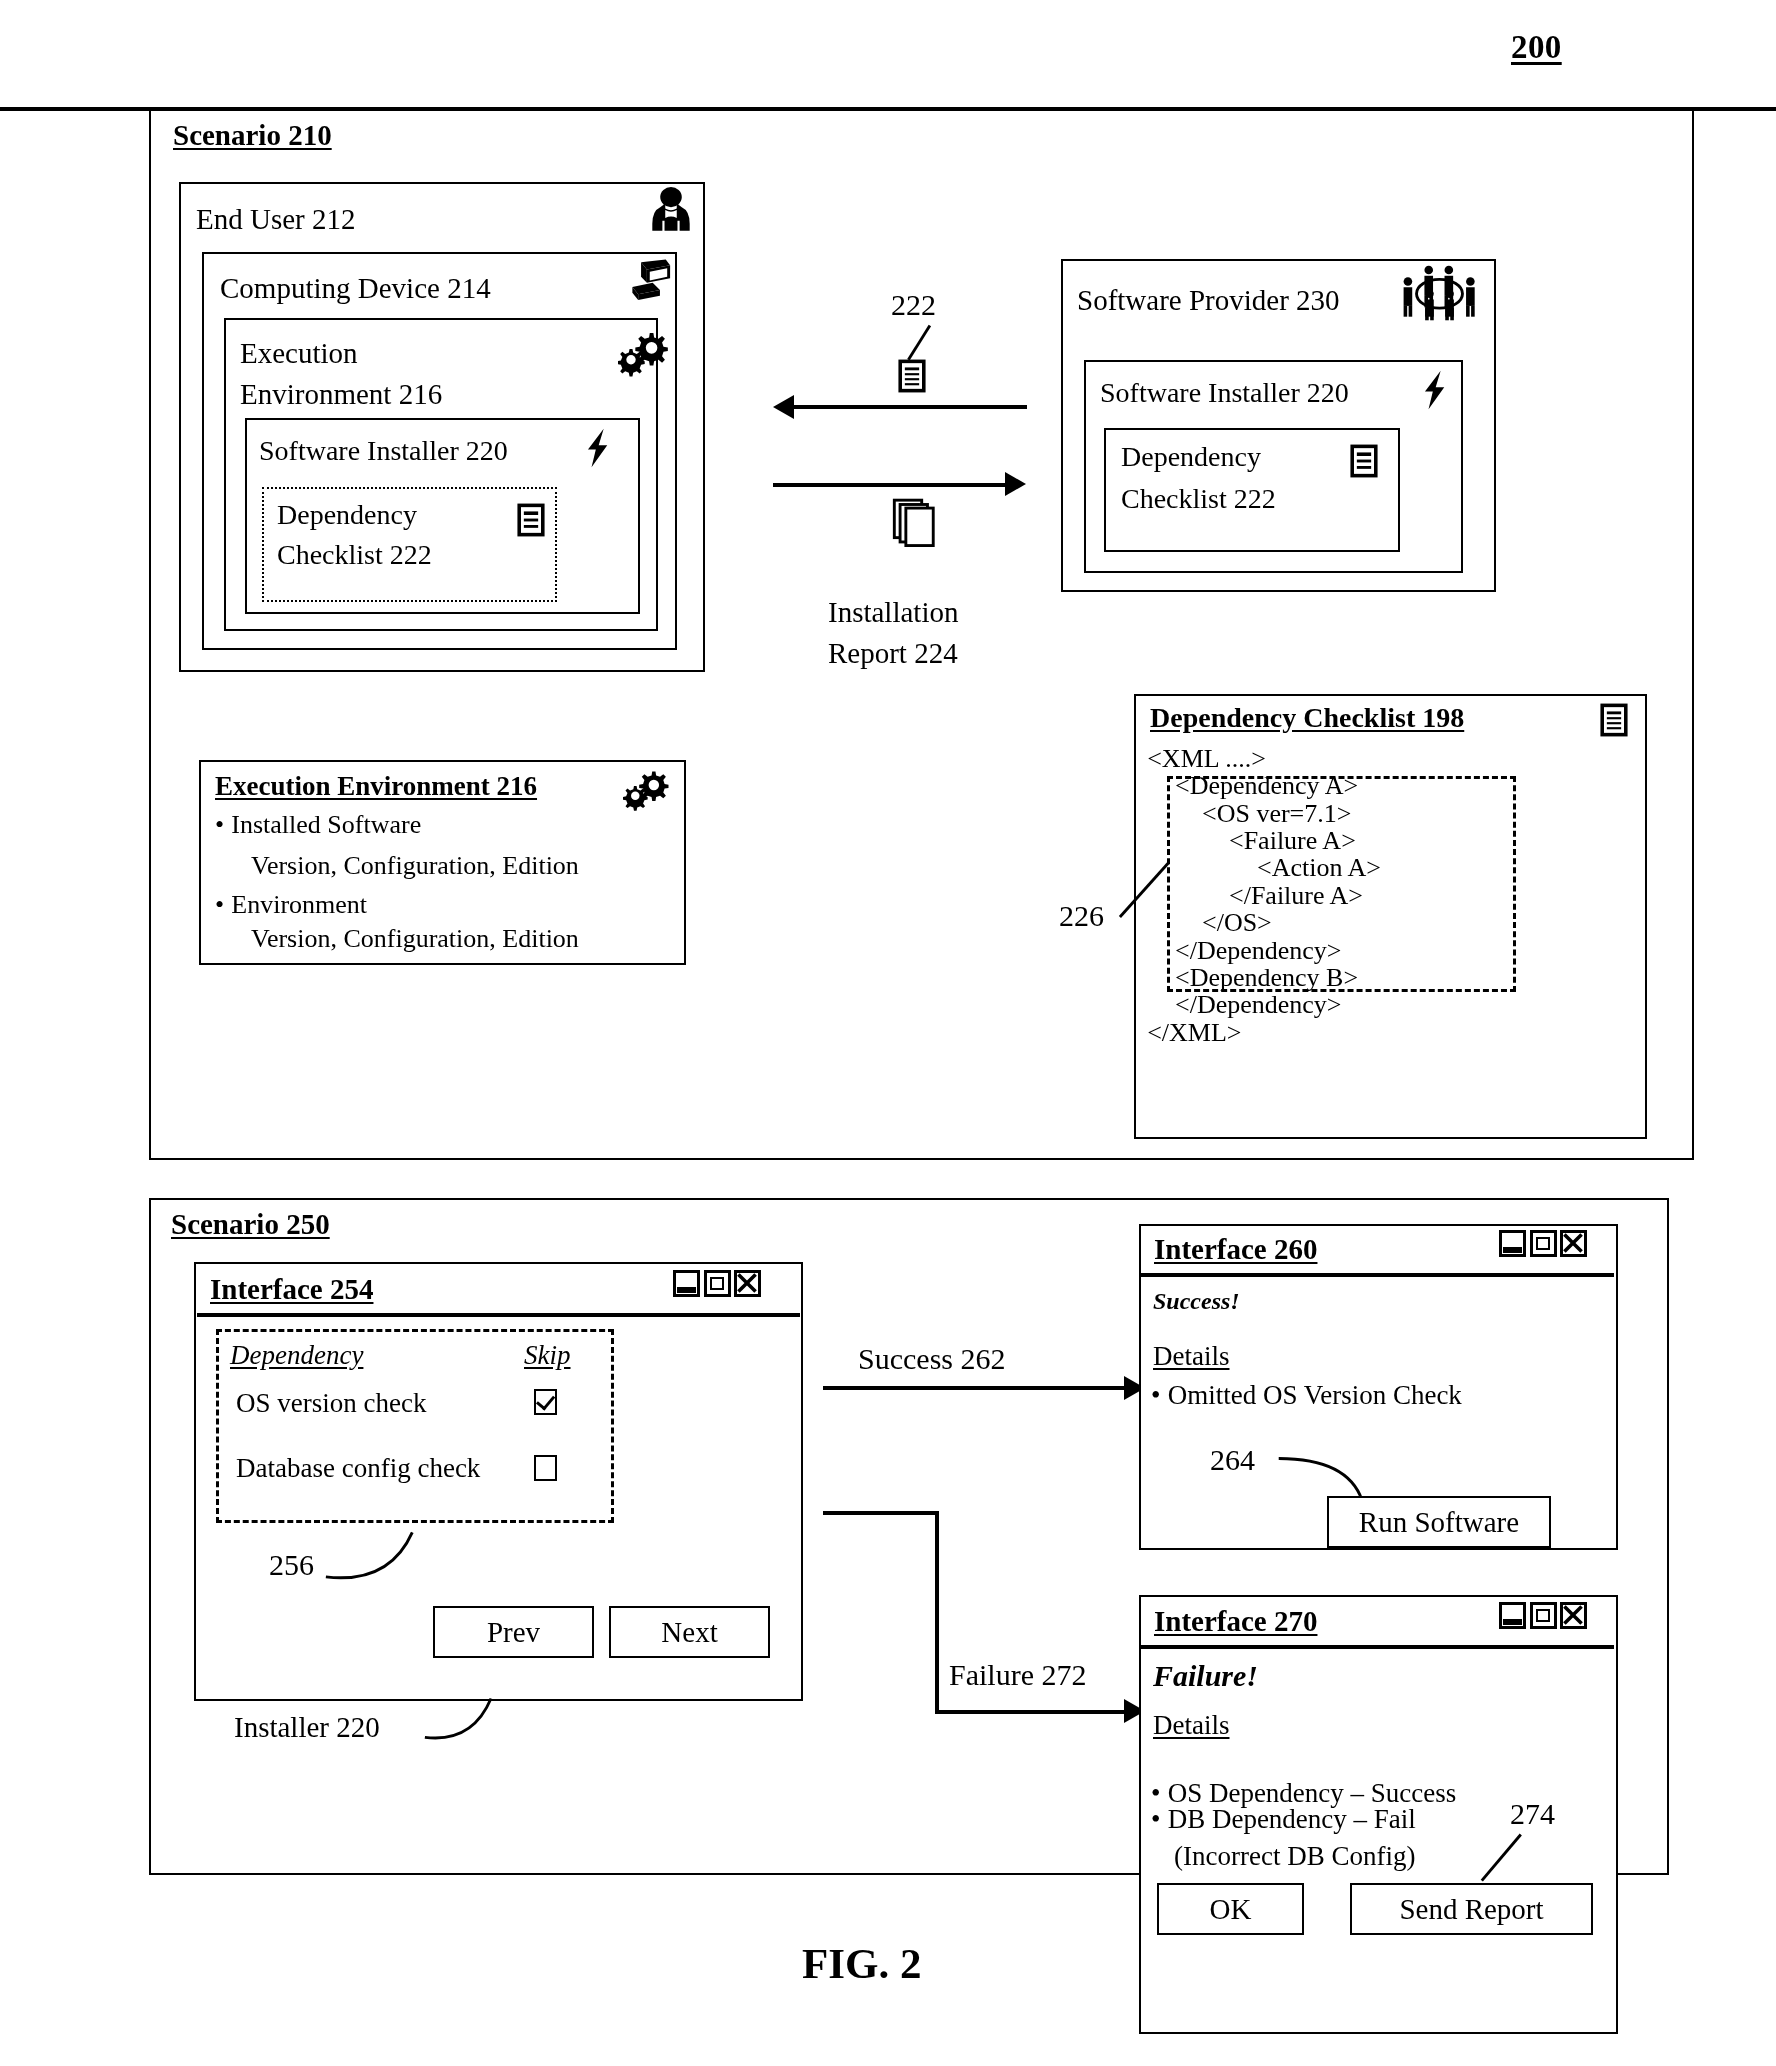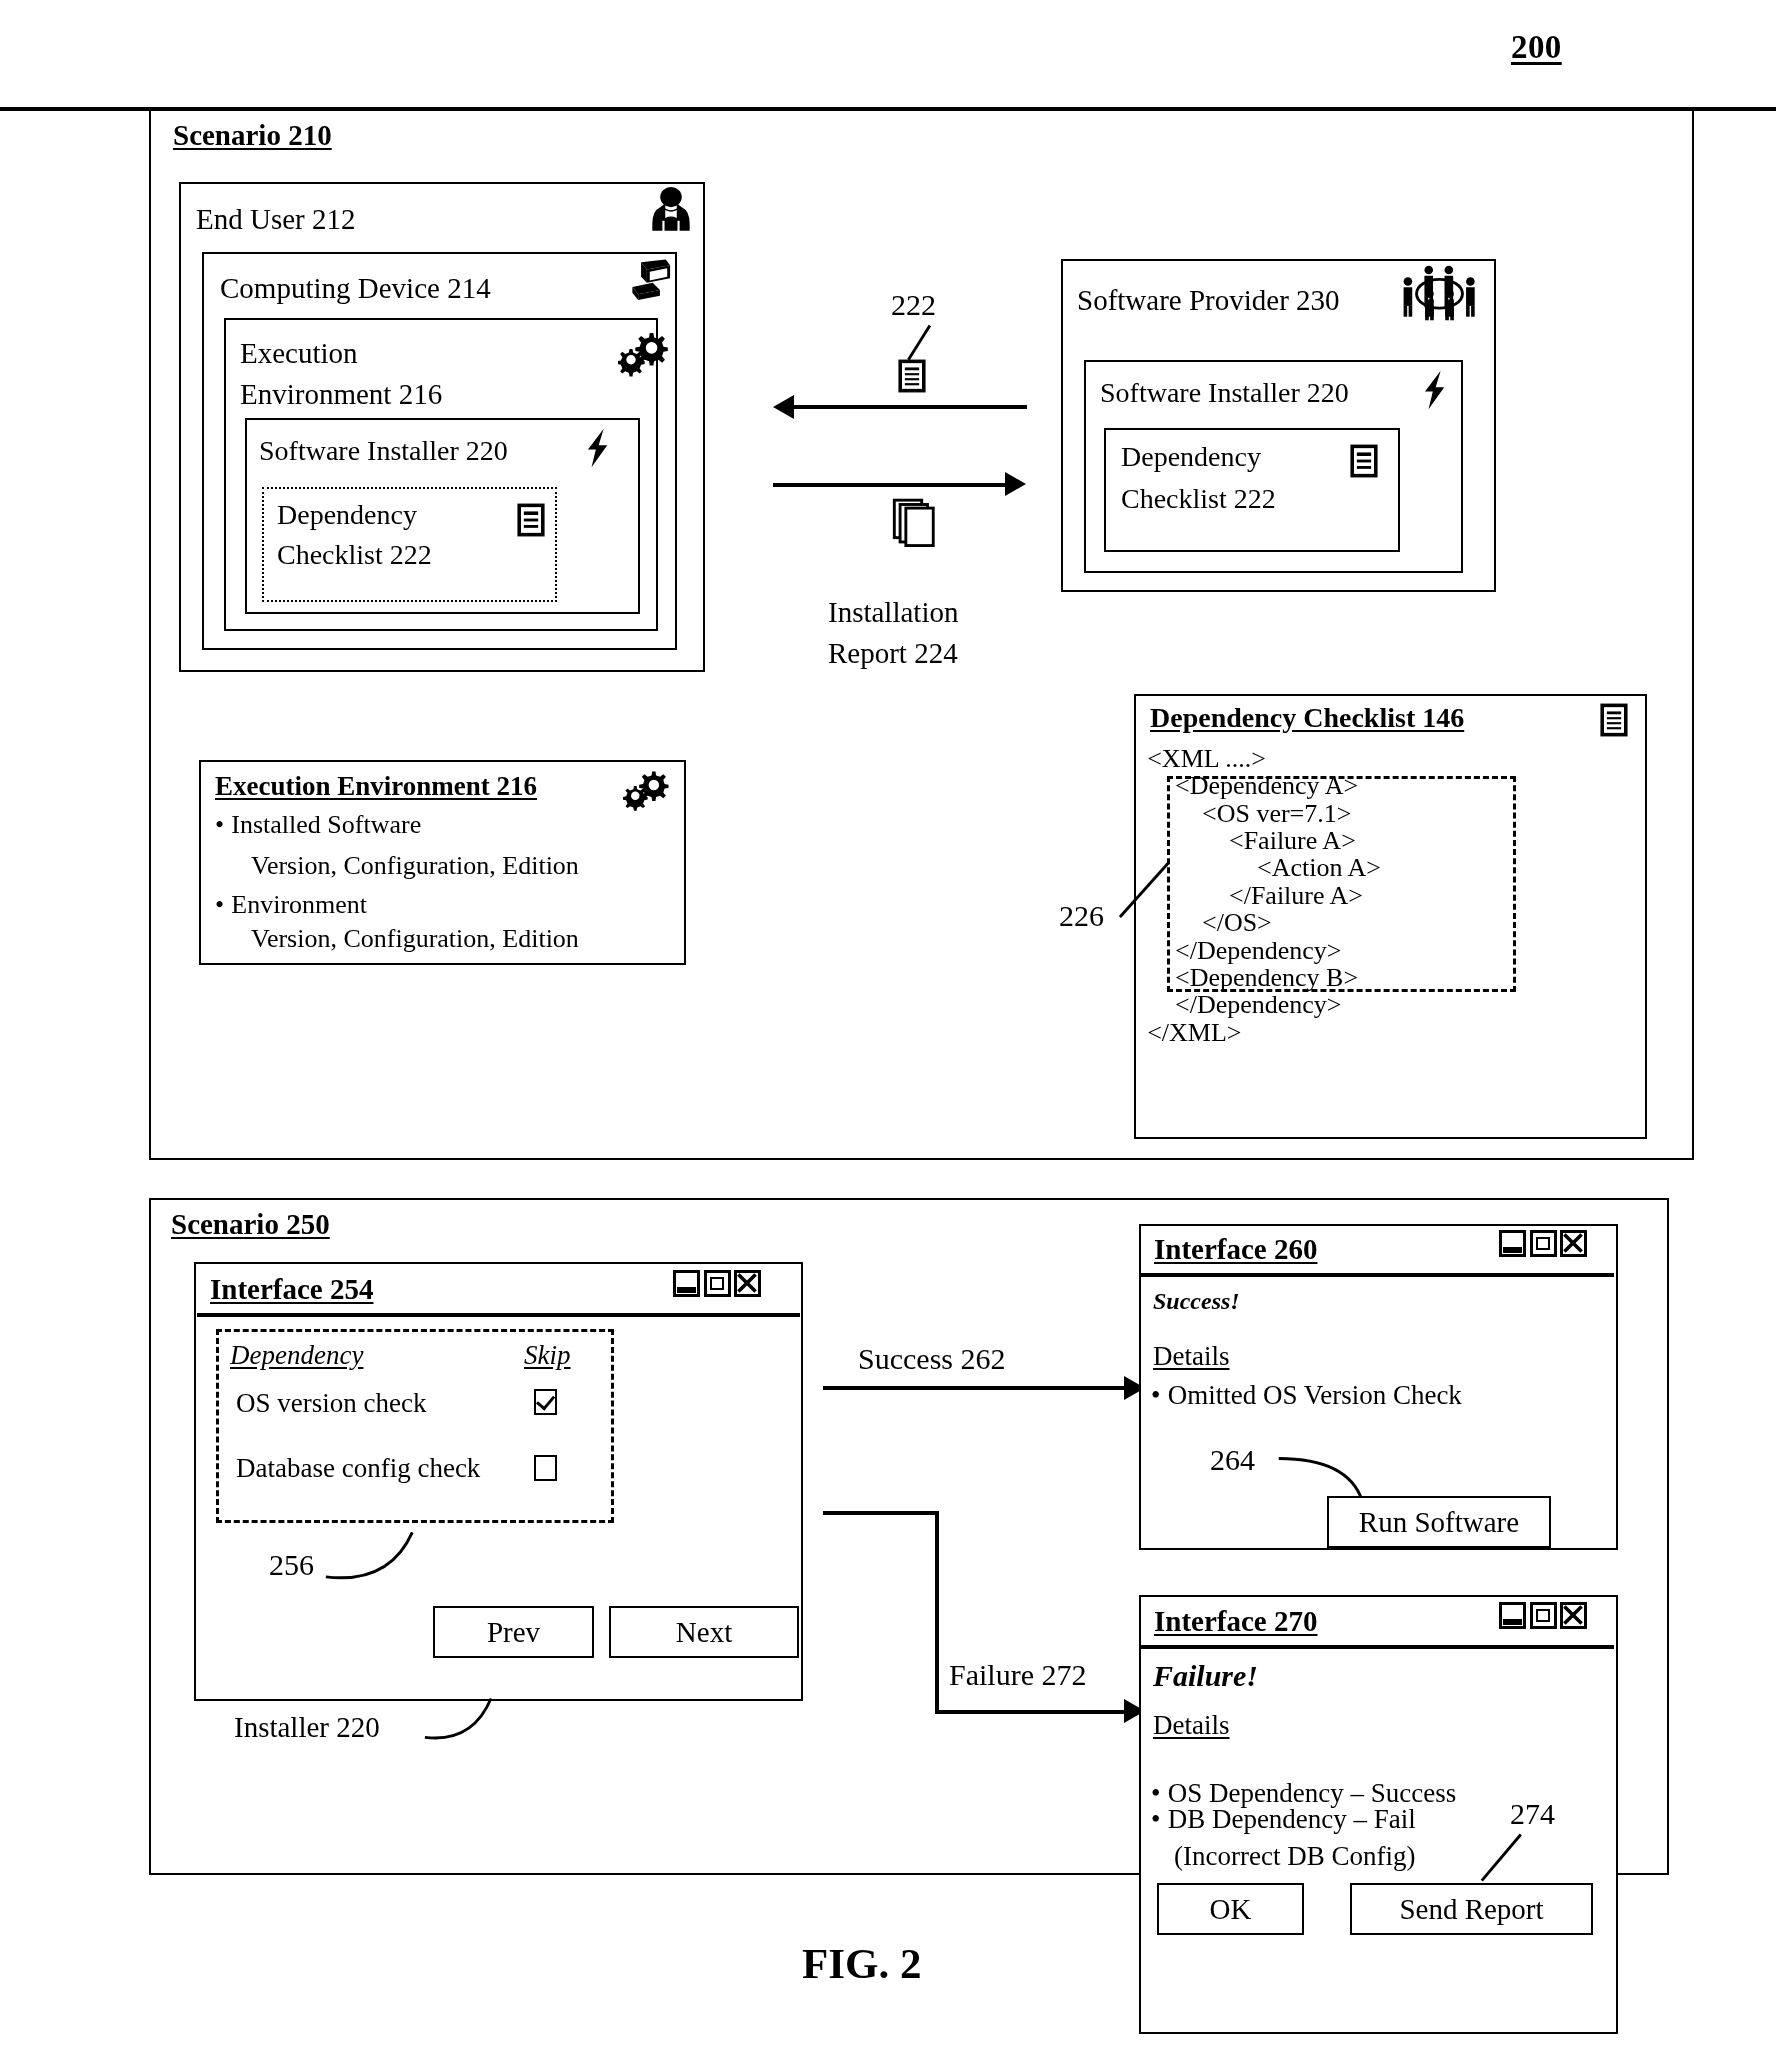--- a/index.html
+++ b/index.html
@@ -289,21 +289,21 @@
       <path d="M16,26 l4,0 l1,5 l5,2 l4,-3 l3,3 l-3,4 l2,5 l5,1 l0,4 l-5,1 l-2,5 l3,4 l-3,3 l-4,-3 l-5,2 l-1,5 l-4,0 l-1,-5 l-5,-2 l-4,3 l-3,-3 l3,-4 l-2,-5 l-5,-1 l0,-4 l5,-1 l2,-5 l-3,-4 l3,-3 l4,3 l5,-2 Z"></path>
       <circle cx="18" cy="41" r="6.5" fill="#fff"></circle>
     </g>
   </svg>
   <div class="lbl bullet-line" style="left:215px; top:810px; font-size:26px;text-align:right;">Installed Software</div>
   <div class="lbl" style="left:251px; top:851px; font-size:26px;">Version, Configuration, Edition</div>
   <div class="lbl bullet-line" style="left:215px; top:890px; font-size:26px;">Environment</div>
   <div class="lbl" style="left:251px; top:924px; font-size:26px;">Version, Configuration, Edition</div>
 
   <div class="box-thin" style="left:1134px; top:694px; width:513px; height:445px;"></div>
-  <div class="lbl ul-bold" style="left:1150px; top:702px; font-size:28px;">Dependency Checklist 146</div>
+  <div class="lbl ul-bold" style="left:1150px; top:702px; font-size:28px;">Dependency Checklist 198</div>
   <svg class="icon" style="left:1599px; top:702px;" width="30" height="36" viewBox="0 0 42 50">
     <rect x="2" y="2" width="38" height="46" fill="#000"></rect>
     <rect x="7" y="7" width="28" height="36" fill="#fff"></rect>
     <rect x="11" y="13" width="20" height="4" fill="#000"></rect>
     <rect x="11" y="21" width="20" height="3" fill="#000"></rect>
     <rect x="11" y="28" width="20" height="3" fill="#000"></rect>
     <rect x="11" y="35" width="20" height="3" fill="#000"></rect>
   </svg>
 
   <div id="xml-lines" class="abs" style="left:1140px; top:744px; width:504px; height:389px;">
@@ -353,21 +353,21 @@
 
   <div class="lbl" style="left:236px; top:1453px; font-size:27px;">Database config check</div>
   <div class="cbx" style="left:534px; top:1455px;"></div>
 
   <div class="lbl" style="left:269px; top:1548px; font-size:30px;">256</div>
   <svg class="leader" style="left:323px; top:1525px;" width="144" height="65" viewBox="0 0 200 90">
     <path d="M4,72 Q92,82 124,10" stroke="#000" stroke-width="4" fill="none"></path>
   </svg>
 
   <div class="btn" style="left:433px; top:1606px; width:161px; height:52px; font-size:29px;">Prev</div>
-  <div class="btn" style="left:609px; top:1606px; width:190px; height:52px; font-size:29px;">Next</div>
+  <div class="btn" style="left:609px; top:1606px; width:161px; height:52px; font-size:29px;">Next</div>
 
   <div class="lbl" style="left:234px; top:1711px; font-size:29px;">Installer 220</div>
   <svg class="leader" style="left:422px; top:1694px;" width="115" height="58" viewBox="0 0 160 80">
     <path d="M4,60 Q70,68 96,6" stroke="#000" stroke-width="4" fill="none"></path>
   </svg>
 
   <div class="lbl" style="left:858px; top:1342px; font-size:30px;">Success 262</div>
   <div class="arrow-line" style="left:823px; top:1386px; width:301px; height:3.6px;"></div>
   <div class="arrowhead ah-right" style="left:1124px; top:1376px;"></div>
 

